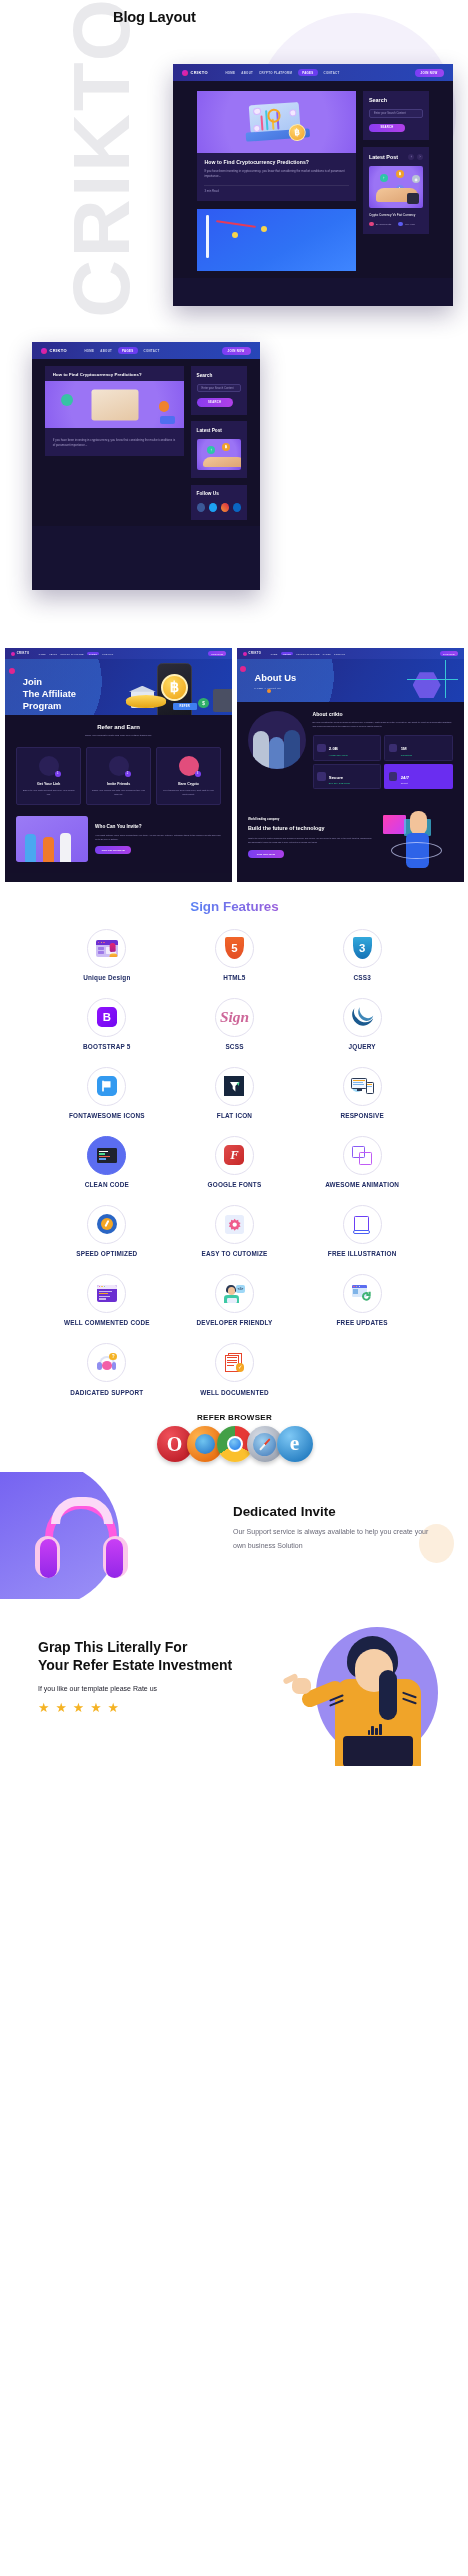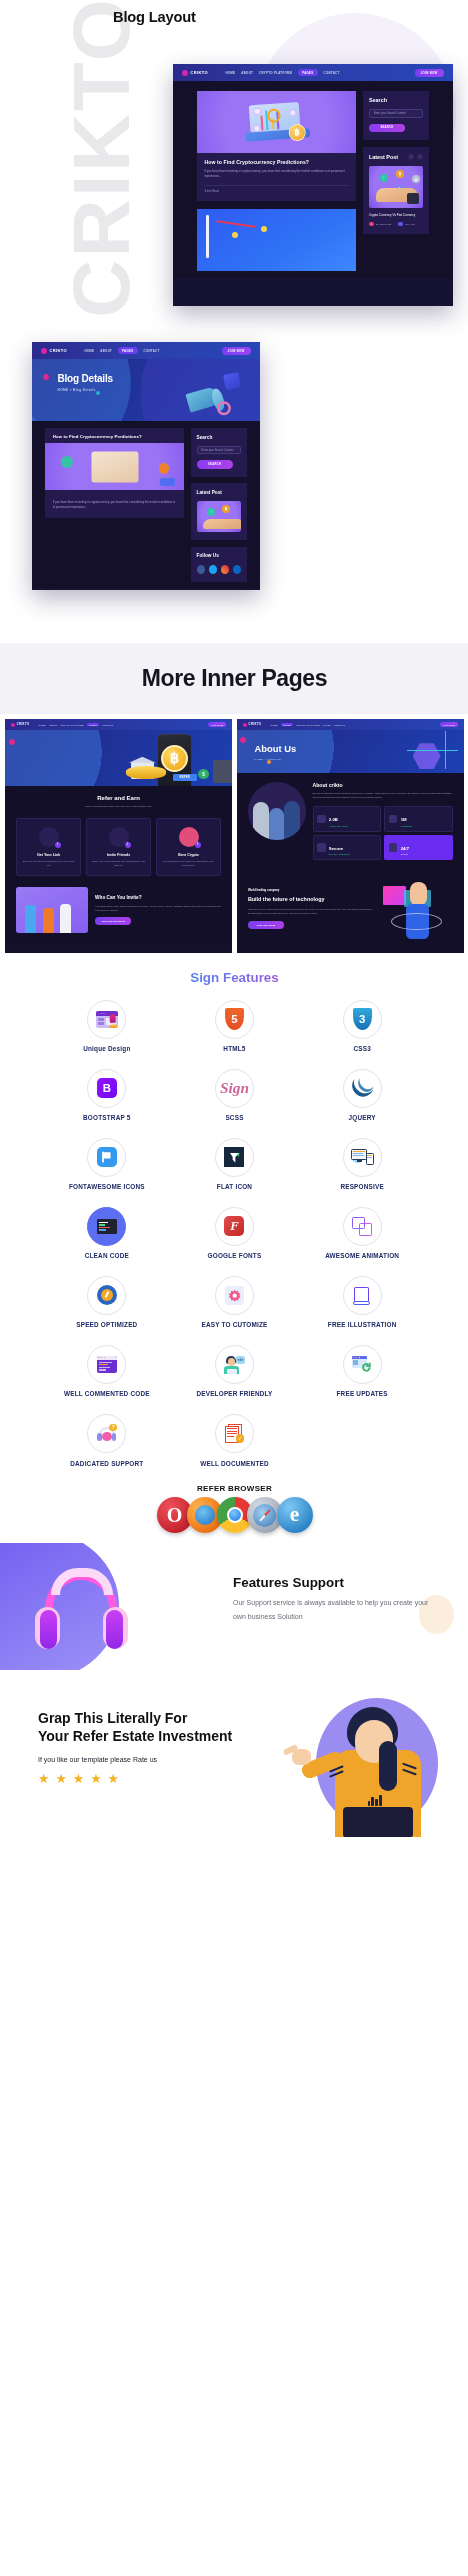--- a/index.html
+++ b/index.html
@@ -524,33 +524,20 @@
           <span class="m-logo-txt">CRIKTO</span>
         </div>
         <div class="m-nav">
           <span>HOME</span>
           <span>ABOUT</span>
           <span class="m-pill">PAGES</span>
           <span>CONTACT</span>
         </div>
         <div class="m-cta">JOIN NOW</div>
       </div>
-      <div class="m-hero sm">
-        <div class="swirl"></div>
-        <div class="dot-pink"></div>
-        <div class="dot-cyan"></div>
-        <h2>Blog Details</h2>
-        <div class="m-crumb">HOME  &gt;  Blog Details</div>
-        <div class="mega" style="right:9.4px;top:12px;transform:scale(.82);">
-          <div class="mega-sq"></div>
-          <div class="mega-cone"></div>
-          <div class="mega-mouth"></div>
-          <div class="mega-ring"></div>
-        </div>
-      </div>
       <div class="m-body sm">
         <div class="m-main">
           <div class="post-card">
             <div class="post-txt" style="padding-bottom:4px;">
               <div class="post-h sm">How to Find Cryptocurrency Predictions?</div>
             </div>
             <div class="post-img sm">
               <div style="position:absolute;left:50%;top:50%;transform:translate(-50%,-50%);width:47px;height:31px;border-radius:2.7px;background:linear-gradient(160deg,#f3e4d2,#e6c7a4);"></div>
               <div style="position:absolute;left:16px;top:13.4px;width:12px;height:12px;border-radius:50%;background:#37c2a5;"></div>
               <div style="position:absolute;right:14.7px;top:20px;width:10.7px;height:10.7px;border-radius:50%;background:#f0822c;"></div>
@@ -582,23 +569,20 @@
               <span class="soc" style="background:#1da1f2"></span>
               <span class="soc" style="background:linear-gradient(45deg,#f09433,#dc2743)"></span>
               <span class="soc" style="background:#0a66c2"></span>
             </div>
           </div>
         </div>
       </div>
     </div>
   </section>
 
-  <section class="inner-banner">
-    <h2>More Inner Pages</h2>
-  </section>
 
   <section class="inner-shots">
 
     <div class="shot">
       <div class="shot-bar">
         <div class="m-logo">
           <span class="m-logo-dot"></span>
           <span class="m-logo-txt">CRIKTO</span>
         </div>
         <div class="m-nav">
@@ -606,20 +590,23 @@
           <span>ABOUT</span>
           <span>CRYPTO PLATFORM</span>
           <span class="m-pill">PAGES</span>
           <span>CONTACT</span>
         </div>
         <div class="m-cta">JOIN NOW</div>
       </div>
       <div class="shot-hero">
         <div class="swirl"></div>
         <div class="dot-pink" style="left:4px;top:9.4px;"></div>
+        <h3 style="white-space:pre-line;line-height:1.25;">Join
+The Affiliate
+Program</h3>
 
         <div class="vault"></div>
         <div class="phone"></div>
         <div class="btc">฿</div>
         <div class="refer-btn">REFER</div>
         <div class="bank">
             <div class="bank-roof"></div>
           </div>
         <div class="coins-stack"></div>
         <div class="moneybag">$</div>
@@ -1015,21 +1002,21 @@
     <div class="headphone">
       <div class="hp-band"></div>
       <div class="hp-band2"></div>
       <div class="hp-cupL"></div>
       <div class="hp-cupR"></div>
       <div class="hp-padL"></div>
       <div class="hp-padR"></div>
     </div>
     <div class="sup-peach"></div>
     <div class="sup-text">
-      <h3>Features Support</h3>
+      <h3>Dedicated Invite</h3>
       <p>Our Support service is always available to help you create your own business Solution</p>
     </div>
   </section>
 
   <section class="grab">
     <div class="grab-text">
       <h3>
         <span>Grap This Literally For</span><br>
         <span>Your Refer Estate Investment</span>
       </h3>

